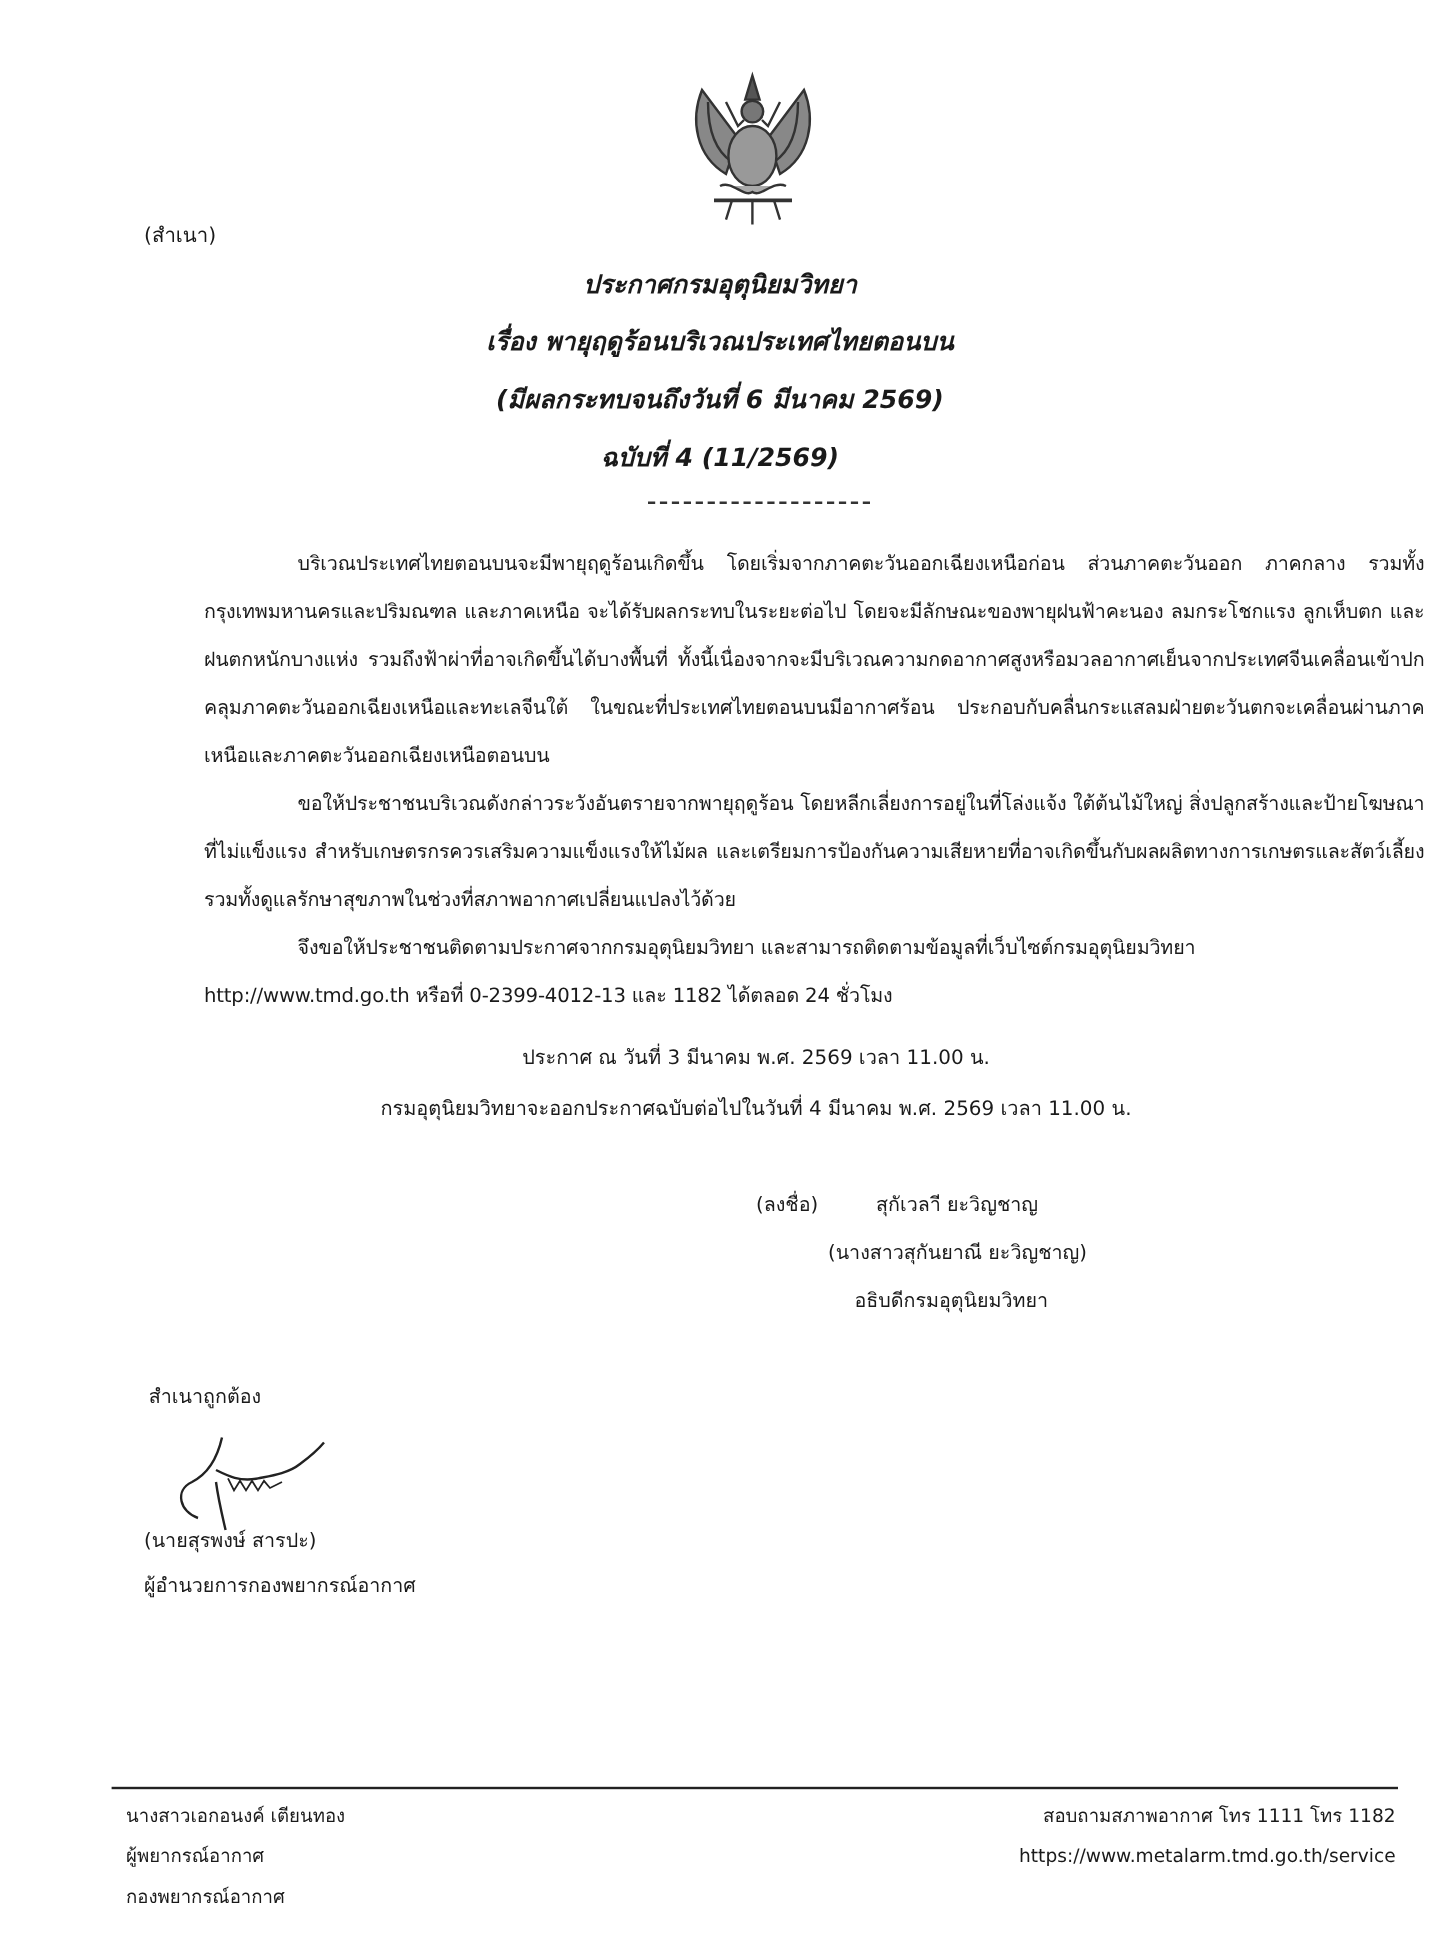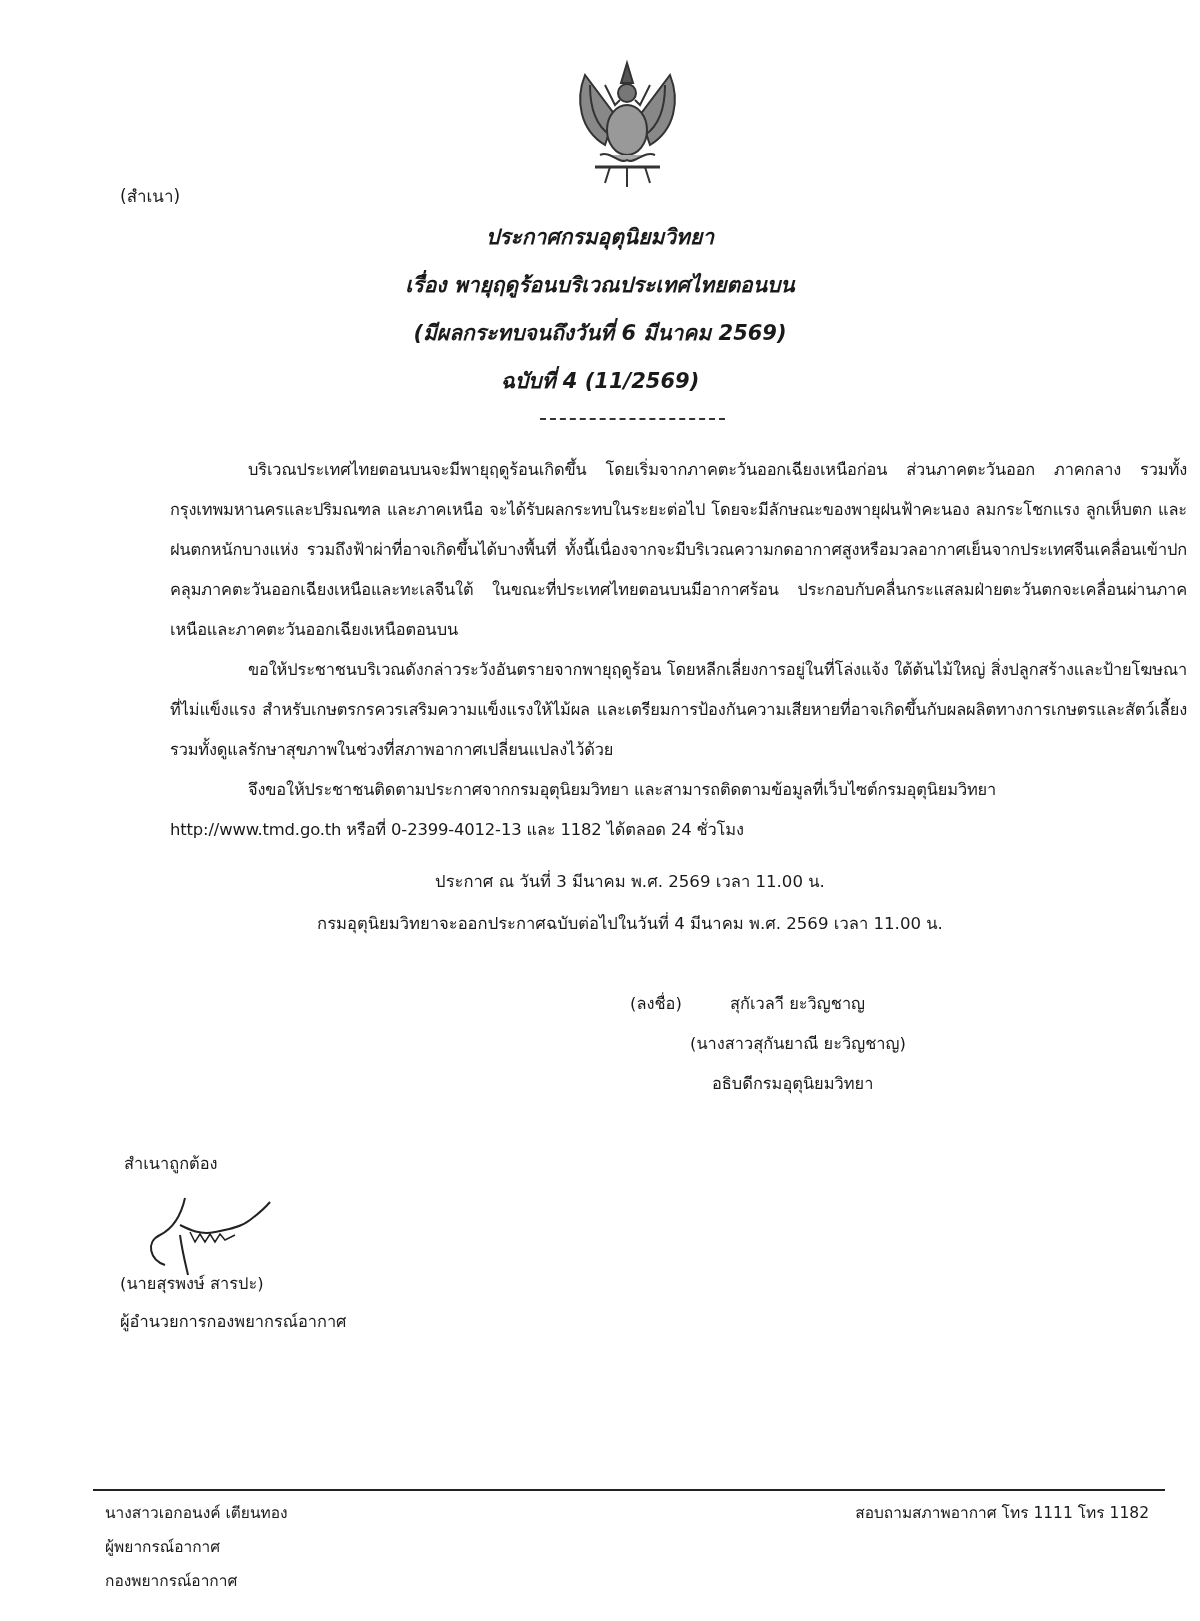--- a/index.html
+++ b/index.html
@@ -66,21 +66,21 @@
     .footer-rule {
       left: 93px; top: 1489px; width: 1072px;
       border-top: 2px solid #222;
     }
     .footer-left {
       left: 105px; top: 1496px;
       font-size: 15.5px;
       line-height: 34px;
     }
     .footer-right {
-      right: 51px; top: 1496px;
+      right: 37px; top: 1496px;
       font-size: 15.5px;
       line-height: 34px;
       text-align: right;
     }
   </style>
 </head>
 <body>
 
 <div class="abs emblem">
   <svg viewBox="0 0 125 140" width="125" height="140">
@@ -145,13 +145,14 @@
 <div class="abs sig-block" style="left: 120px; top: 1308px;">ผู้อำนวยการกองพยากรณ์อากาศ</div>
 
 <div class="abs footer-rule"></div>
 <div class="abs footer-left">
   <div>นางสาวเอกอนงค์  เตียนทอง</div>
   <div>ผู้พยากรณ์อากาศ</div>
   <div>กองพยากรณ์อากาศ</div>
 </div>
 <div class="abs footer-right">
   <div>สอบถามสภาพอากาศ โทร 1111 โทร 1182</div>
+  <div>https://www.metalarm.tmd.go.th/service</div>
 </div>
 
 </body></html>

